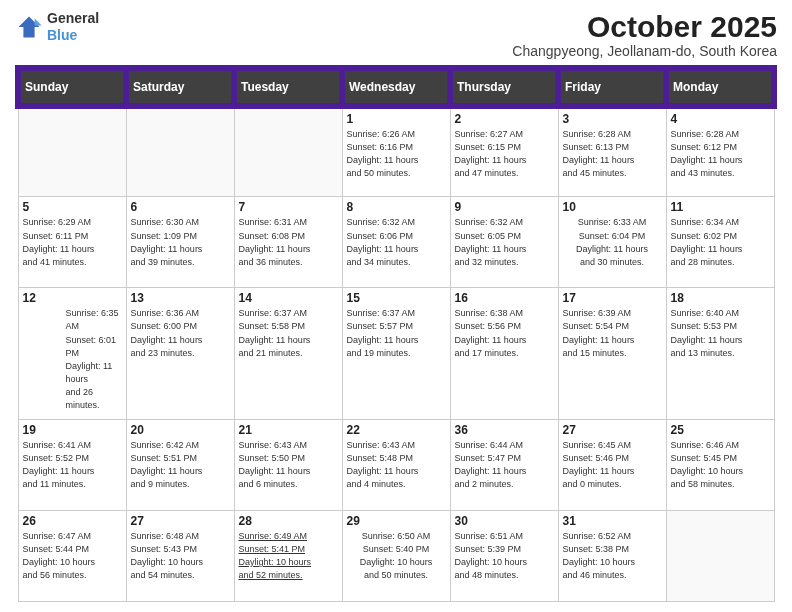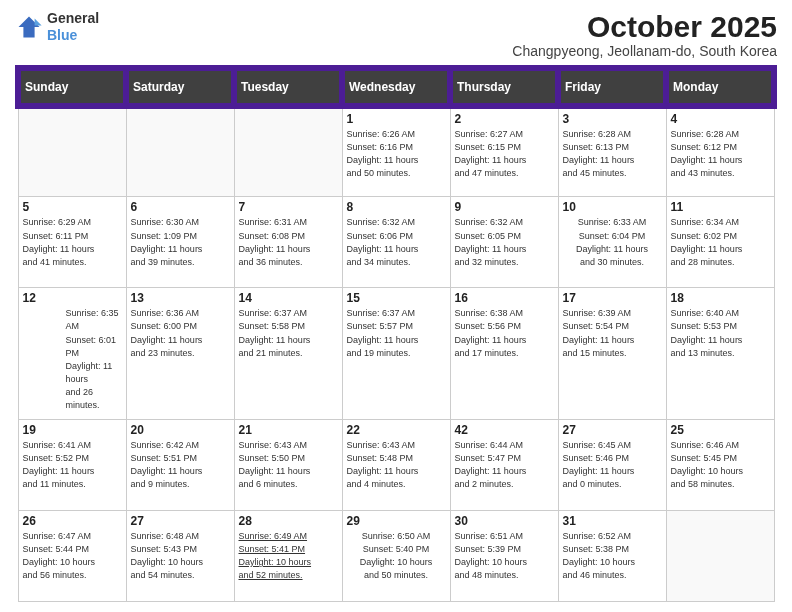--- a/index.html
+++ b/index.html
@@ -283,21 +283,21 @@
 and 6 minutes.</div>
           </td>
           <td>
             <div class="day-num">22</div>
             <div class="day-info" style="white-space: pre-line;">Sunrise: 6:43 AM
 Sunset: 5:48 PM
 Daylight: 11 hours
 and 4 minutes.</div>
           </td>
           <td>
-            <div class="day-num">42</div>
+            <div class="day-num">36</div>
             <div class="day-info" style="white-space: pre-line;">Sunrise: 6:44 AM
 Sunset: 5:47 PM
 Daylight: 11 hours
 and 2 minutes.</div>
           </td>
           <td>
             <div class="day-num">27</div>
             <div class="day-info" style="white-space: pre-line;">Sunrise: 6:45 AM
 Sunset: 5:46 PM
 Daylight: 11 hours

